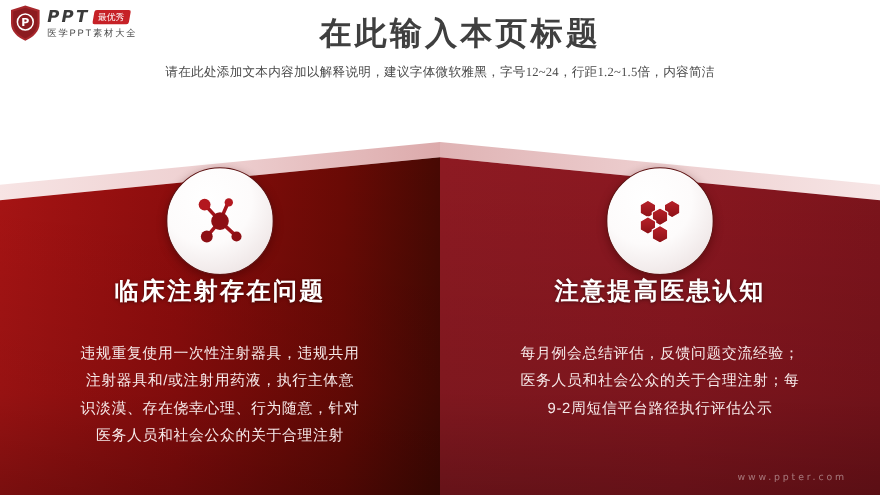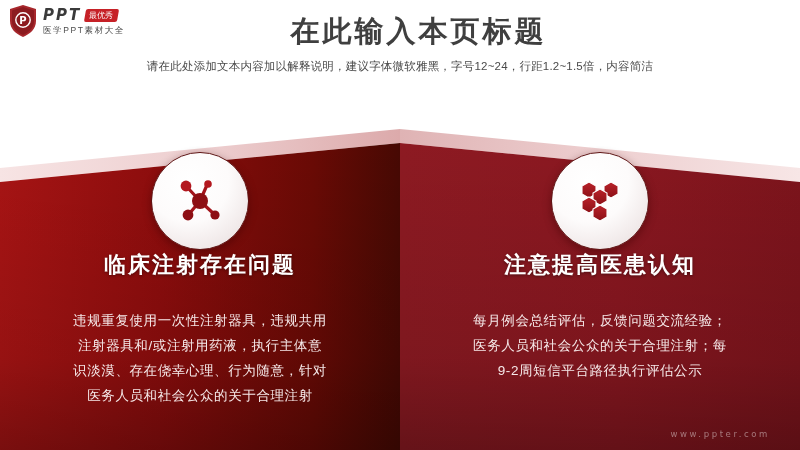--- a/index.html
+++ b/index.html
@@ -41,21 +41,21 @@
 
   
   .header { position:absolute; left:0; top:0; width:800px; text-align:center; }
   .page-title {
     margin-top:14px;
     font-size:29px; font-weight:bold; color:#3f3f3f;
     letter-spacing:3px; line-height:34px;padding-left:37px;
   }
   .subtitle {
     margin-top:8px; font-size:11.5px; color:#4a4a4a;
-    line-height:20px; letter-spacing:.2px;
+    line-height:20px; letter-spacing:.2px;font-family:Liberation Serif, serif;
   }
   .subtitle div { white-space:nowrap; }
 
   
   .circle {
     position:absolute; width:98px; height:98px; border-radius:50%;
     background:radial-gradient(circle at 38% 30%, #ffffff 0%, #fdfbfb 45%, #efe7e7 78%, #e2d4d4 100%);
     border:1.5px solid #5d1414;
     box-shadow:0 3px 9px rgba(60,0,0,.45);
     display:flex; align-items:center; justify-content:center;

